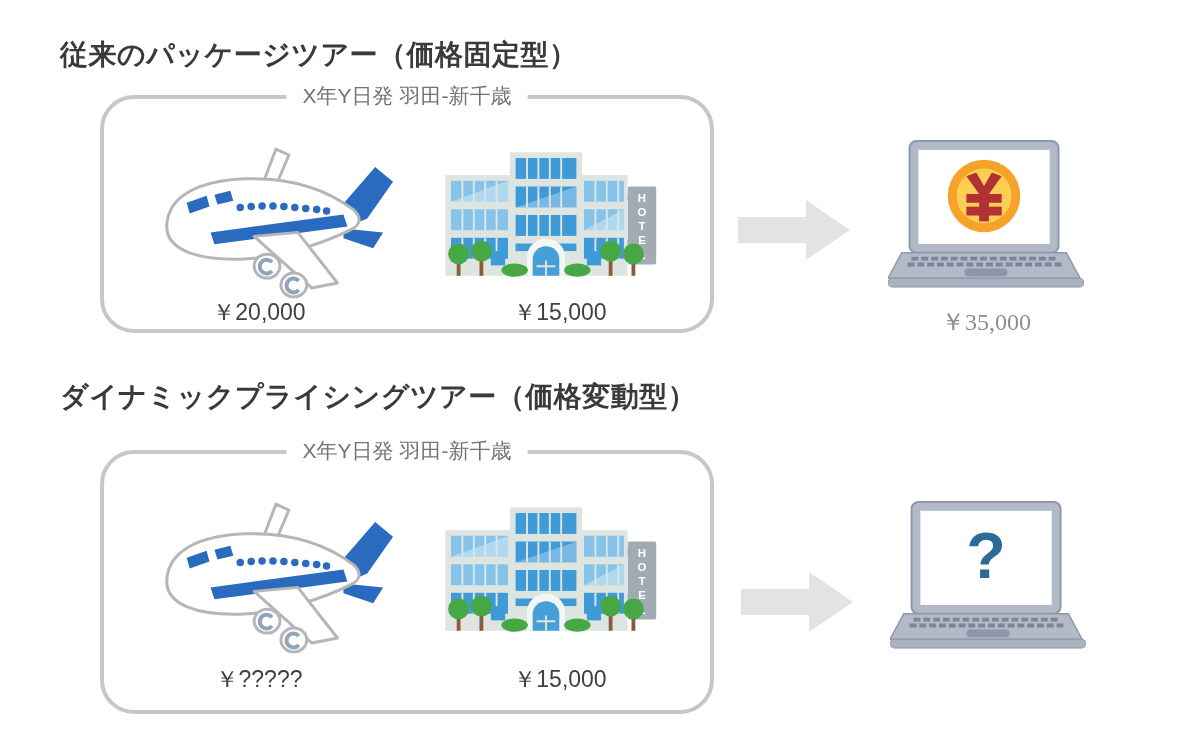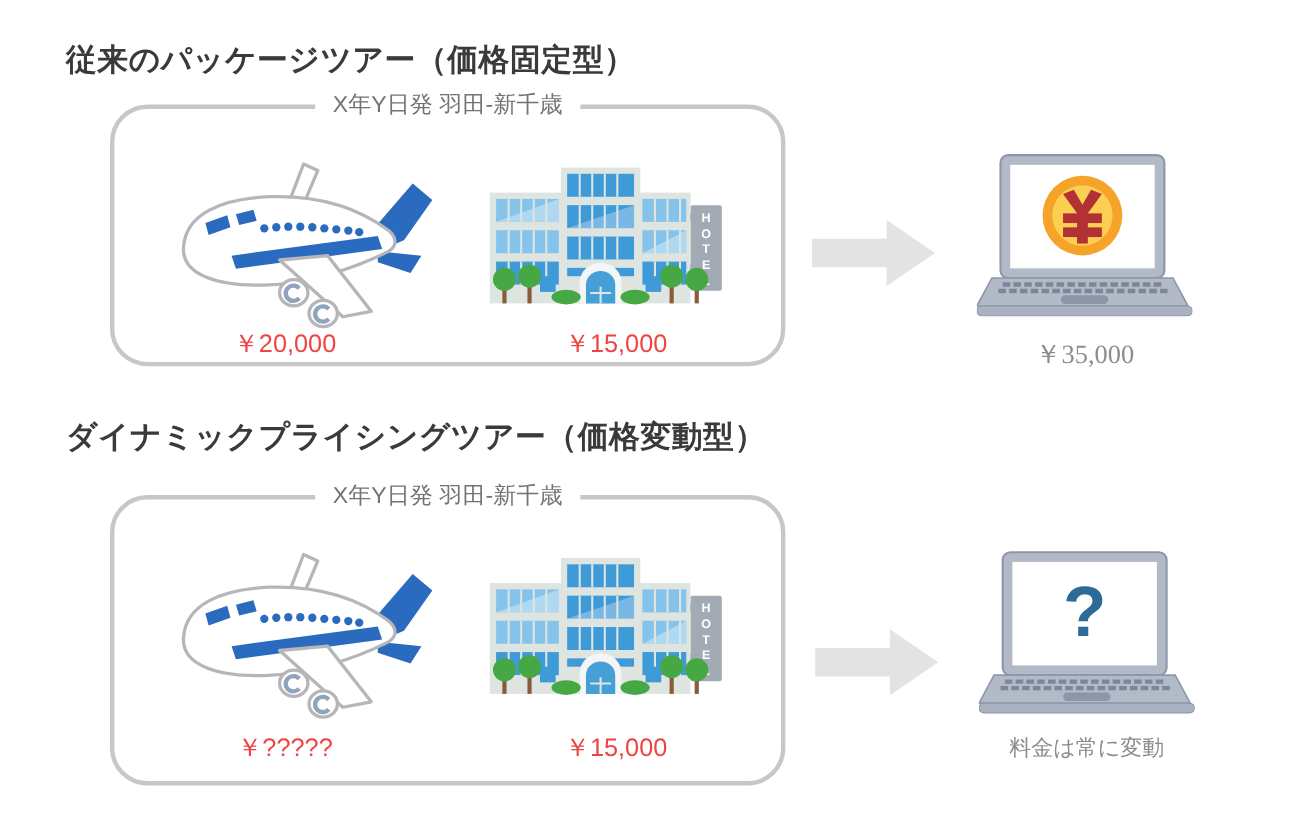--- a/index.html
+++ b/index.html
@@ -25,21 +25,21 @@
     position:absolute; top:-16px; left:50%; transform:translateX(-50%);
     background:#ffffff; padding:0 16px; font-size:21px; color:#737373;
     white-space:nowrap; line-height:26px;
   }
 
   .plane-wrap { position:absolute; left:45px;  top:38px; width:248px; height:164px; }
   .hotel-wrap { position:absolute; left:326px; top:40px; width:232px; height:152px; }
 
   .item-price {
     position:absolute; width:180px; text-align:center;
-    font-size:23px; color:#ef4444; white-space:nowrap;
+    font-size:23px; color:#404040; white-space:nowrap;
   }
   .flight-price { left:65px; }
   .hotel-price  { left:366px; }
   #box-fixed   .item-price { top:198px; }
   #box-dynamic .item-price { top:210px; }
 
   .arrow-wrap { position:absolute; width:112px; height:60px; }
   #arrow-fixed   { left:738px; top:200px; }
   #arrow-dynamic { left:741px; top:572px; }
 
@@ -306,15 +306,14 @@
 
       <g>
         <text x="98" y="80" text-anchor="middle" font-size="66" font-weight="bold" fill="#2d6b96" font-family="Liberation Sans, sans-serif">?</text>
       </g>
       <path d="M 14 116 L 182 116 L 196 142 L 0 142 Z" fill="#b2bac8" stroke="#8e97a9" stroke-width="1.5"></path>
       <path d="M 24 122 H 172 M 20 128 H 178" stroke="#7d8698" stroke-width="4" stroke-dasharray="7 3" fill="none"></path>
       <rect x="78" y="132" width="44" height="8" rx="4" fill="#8d96a8"></rect>
       <rect x="0" y="142" width="200" height="9" rx="4.5" fill="#aab2c2" stroke="#8e97a9" stroke-width="1"></rect>
     </svg>
   </div>
-  <div id="result-caption-dynamic" class="result-caption">料金は常に変動</div>
 
 </div>
 
 </body></html>

